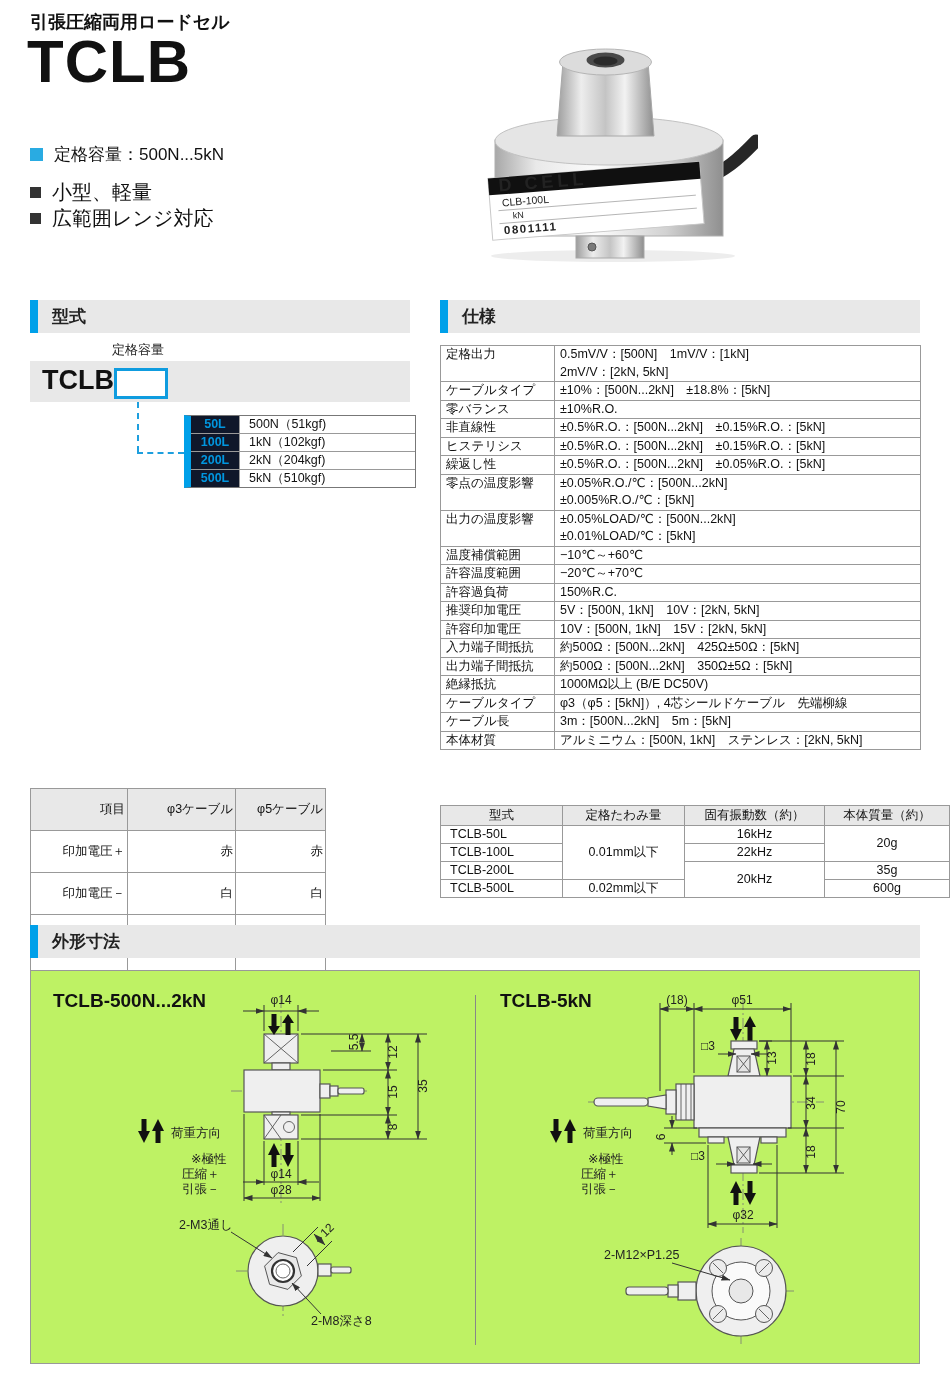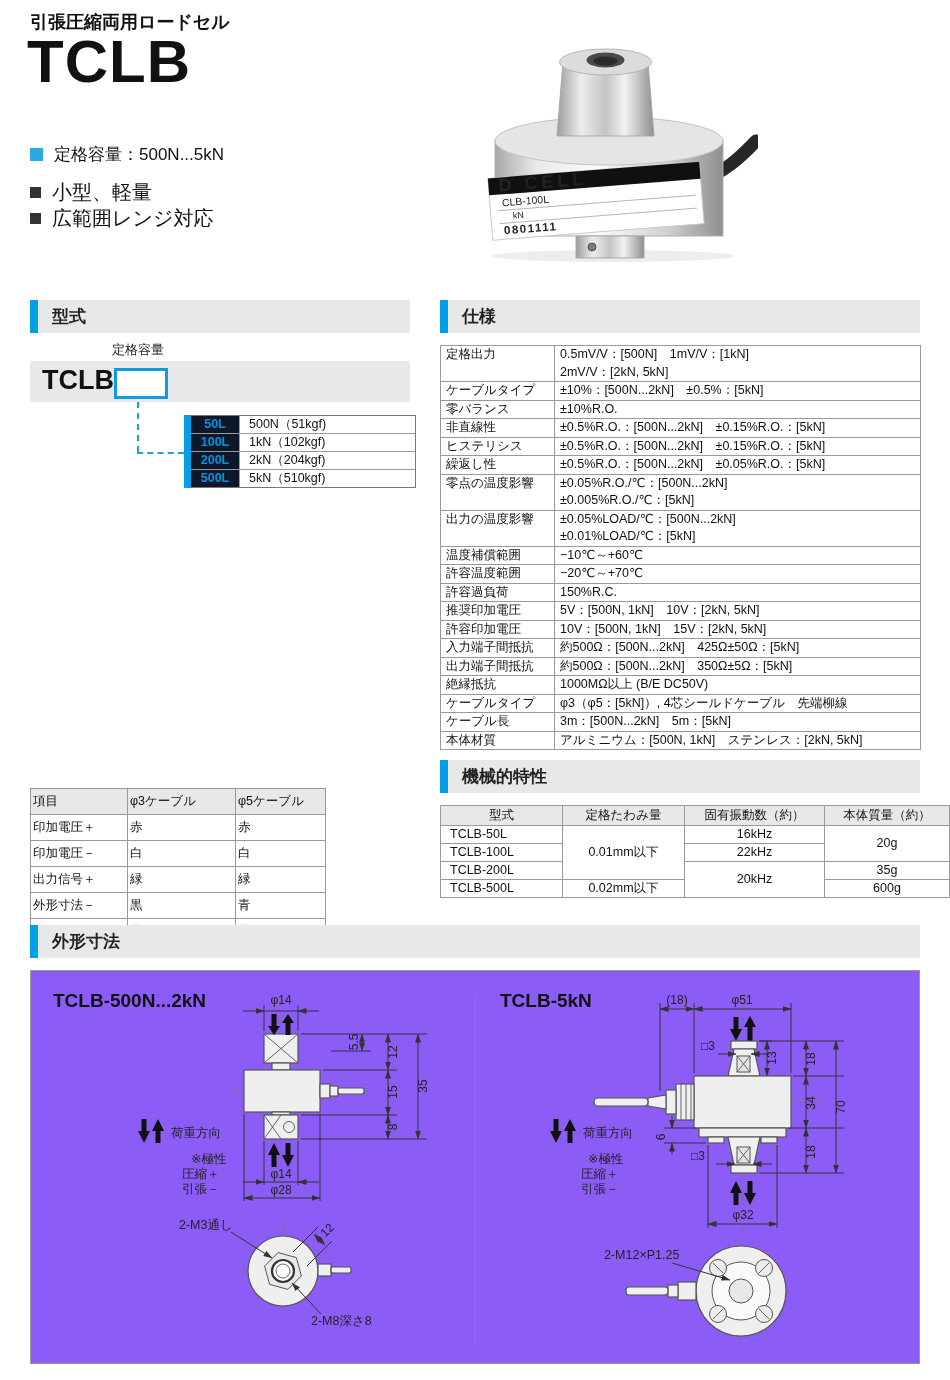--- a/index.html
+++ b/index.html
@@ -32,32 +32,32 @@
               text-align:center;line-height:17px;border-right:1px solid #999;flex:none;}
   .model-cap{flex:1;font-size:12.5px;line-height:17px;padding-left:9px;color:#111;}
   
   table{border-collapse:collapse;position:absolute;table-layout:fixed;background:#fff;}
   .spec-table{left:440px;top:345px;width:481px;border:1.5px solid #555;}
   .spec-table th,.spec-table td{border:1px solid #999;font-size:12.5px;font-weight:normal;text-align:left;
       vertical-align:top;padding:0 5px;line-height:17.5px;height:17.5px;color:#111;}
   .spec-table th{width:103px;margin-left:24px;}
   .spec-table td{white-space:pre-line;}
   .wire-table{left:30px;top:788px;width:284px;border:1.5px solid #555;}
-  .wire-table th,.wire-table td{border:1px solid #999;font-size:12.5px;text-align:left;line-height:17px;height:17px;padding:4px 2px;color:#111;}
+  .wire-table th,.wire-table td{border:1px solid #999;font-size:12.5px;text-align:right;line-height:17px;height:17px;padding:12px 2px;color:#111;}
   .wire-table th{background:#e8e8e8;font-weight:normal;}
   .wire-table .c0{width:92px;} .wire-table .c1{width:103px;} .wire-table .c2{width:85px;}
   .mech-table{left:440px;top:805px;width:481px;border:1.5px solid #555;}
   .mech-table th,.mech-table td{border:1px solid #999;font-size:12.5px;text-align:center;vertical-align:middle;
       line-height:17px;padding:0 4px;color:#111;}
   .mech-table th{background:#e8e8e8;font-weight:normal;height:19px;}
   .mech-table td{height:16px;}
   .mech-table td.mname{text-align:left;padding-left:9px;}
   .mech-table .k0{width:113px;} .mech-table .k1{width:113px;} .mech-table .k2{width:131px;} .mech-table .k3{width:116px;}
   
-  .dims-box{left:30px;top:970px;width:888px;height:392px;border:1px solid #999;background:#8b5cf6;}
+  .dims-box{left:30px;top:970px;width:888px;height:392px;border:1px solid #999;background:#bef264;}
   .dims-divider{position:absolute;left:444px;top:24px;height:350px;width:0;border-left:1px solid #888;}
   svg text{fill:#222;}
   .dt{font-size:12px;}
   .dj{font-size:12.5px;}
   .dtt{font-size:19px;font-weight:bold;fill:#111;}
   .part{fill:#efefef;stroke:#555;stroke-width:1.2;}
   .thin{stroke:#555;stroke-width:0.9;fill:none;}
   .dim{stroke:#333;stroke-width:1;fill:none;}
   .cl{stroke:#777;stroke-width:0.8;stroke-dasharray:11 3 2 3;fill:none;}
   .blk{fill:#111;stroke:none;}
@@ -161,21 +161,21 @@
   </div>
   <table class="spec-table">
     <tbody>
     <tr>
           <th>定格出力</th>
           <td>0.5mV/V：[500N]　1mV/V：[1kN]
 2mV/V：[2kN, 5kN]</td>
         </tr>
     <tr>
           <th>ケーブルタイプ</th>
-          <td>±10%：[500N...2kN]　±0.5%：[5kN]</td>
+          <td>±10%：[500N...2kN]　±18.8%：[5kN]</td>
         </tr>
     <tr>
           <th>零バランス</th>
           <td>±10%R.O.</td>
         </tr>
     <tr>
           <th>非直線性</th>
           <td>±0.5%R.O.：[500N...2kN]　±0.15%R.O.：[5kN]</td>
         </tr>
     <tr>
@@ -271,24 +271,20 @@
       <td>青</td>
     </tr>
     <tr>
       <td>シールド</td>
       <td>黄</td>
       <td>黄</td>
     </tr>
     </tbody>
   </table>
 
-  <div class="abs sec-head" style="left:440px;top:760px;width:480px">
-    <span class="bar"></span>
-    <h2>機械的特性</h2>
-  </div>
   <table class="mech-table">
     <tbody>
     <tr>
       <th class="k0">型式</th>
       <th class="k1">定格たわみ量</th>
       <th class="k2">固有振動数（約）</th>
       <th class="k3">本体質量（約）</th>
     </tr>
     <tr>
       <td class="mname">TCLB-50L</td>

